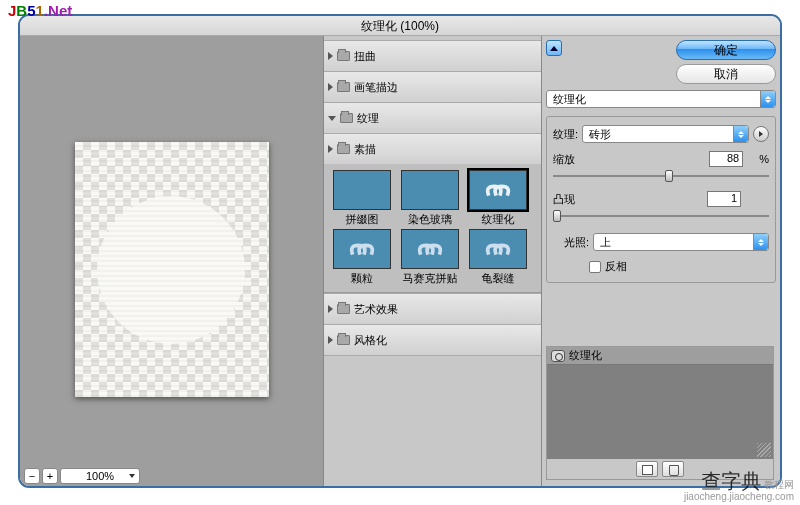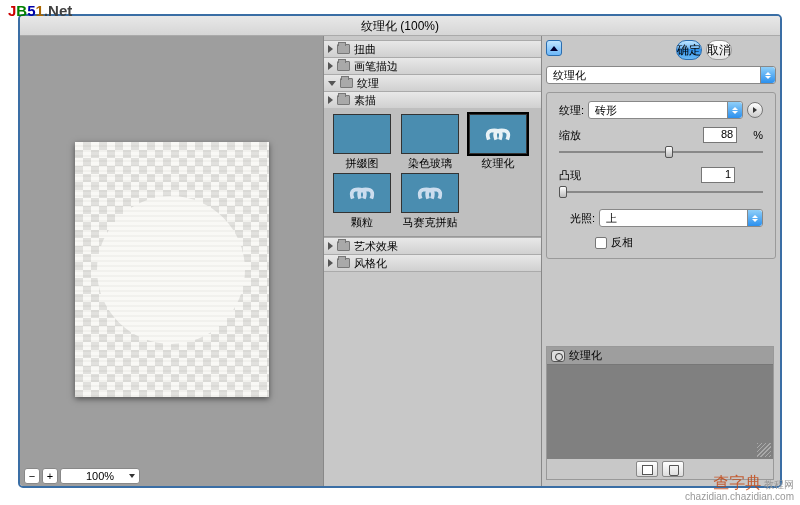--- a/index.html
+++ b/index.html
@@ -9,29 +9,29 @@
     font-family: "Lucida Grande", Arial, sans-serif;
     font-size: 11px;
     color: #000;
     position: relative;
   }
   .watermark-top { position: absolute; top: 2px; left: 8px; font-size: 15px; font-weight: bold; z-index: 50; }
   .watermark-top .j { color: #c00; }
   .watermark-top .b { color: #008000; }
   .watermark-top .five { color: #00a; }
   .watermark-top .one { color: #a60; }
-  .watermark-top .net { color: #404040; }
+  .watermark-top .net { color: #a21caf; }
   .watermark-br { position: absolute; right: 6px; bottom: 2px; font-size: 10px; color: #999; text-align: right; line-height: 12px; }
-  .watermark-br .big { font-size: 16px; color: #c2410c; opacity: .8; }
+  .watermark-br .big { font-size: 20px; color: #000000; opacity: .8; }
   .frame {
     position: absolute;
     left: 18px; top: 14px;
     width: 764px; height: 474px;
     border: 2px solid #3a6ea5;
-    border-radius: 5px;
+    border-radius: 11px;
     background: #eceaea;
     overflow: hidden;
   }
   .titlebar {
     height: 20px;
     background: linear-gradient(#e8e8e8,#d6d6d6);
     border-bottom: 1px solid #aaa;
     text-align: center;
     line-height: 20px;
     font-size: 12px;
@@ -79,21 +79,21 @@
   }
   .zoom-select {
     width: 80px; height: 16px;
     background: #fff; border: 1px solid #888; border-radius: 3px;
     display: flex; align-items: center; justify-content: center;
     position: relative;
   }
   .zoom-select::after { content:""; position:absolute; right:4px; width:0;height:0;border-left:3px solid transparent;border-right:3px solid transparent;border-top:4px solid #333;}
   .middle-pane { width: 218px; background: #c8c8c8; border-right: 1px solid #888; padding: 4px 0;}
   .cat {
-    height: 18px; display: flex; align-items: center;
+    height: 32px; display: flex; align-items: center;
     background: linear-gradient(#e8e8e8,#d0d0d0);
     border: 1px solid #aaa; border-left: none; border-right: none;
     padding-left: 4px; cursor: pointer; margin-bottom: -1px;
   }
   .cat .tri { width: 0;height:0;margin-right:4px; }
   .cat .tri.right { border-top:4px solid transparent;border-bottom:4px solid transparent;border-left:5px solid #555; }
   .cat .tri.down { border-left:4px solid transparent;border-right:4px solid transparent;border-top:5px solid #555; }
   .cat .folder { width:13px;height:10px;background:#a9a9a9;border:1px solid #777;border-radius:1px;margin-right:4px; position:relative;}
   .cat .folder::before{content:"";position:absolute;top:-3px;left:0;width:6px;height:3px;background:#a9a9a9;border:1px solid #777;border-bottom:none;}
   .thumbs { background:#bfbfbf; padding: 6px 4px; display:flex; flex-wrap:wrap; gap: 2px 0; border-bottom:1px solid #999;}
@@ -117,22 +117,22 @@
   .pill-btn {
     height: 20px; border-radius: 10px;
     background: linear-gradient(#fff,#e5e5e5);
     border: 1px solid #9a9a9a;
     display:flex;align-items:center;justify-content:center;
     font-size:12px;cursor:pointer;
   }
   .top-actions { display:flex; gap:6px; margin-bottom:6px; align-items:flex-start;}
   .collapse-toggle { width:16px;height:16px;border:1px solid #2a6db0;border-radius:3px;background:linear-gradient(#bfe5ff,#6cb7f8);display:flex;align-items:center;justify-content:center;cursor:pointer;}
   .collapse-toggle::after{content:"";width:0;height:0;border-left:4px solid transparent;border-right:4px solid transparent;border-bottom:5px solid #003;}
-  .btn-col { display:flex; gap:4px; width: 100px; margin-left:auto;}
-  .panel { background:#c8c8c8; border:1px solid #9a9a9a; border-radius:3px; padding:8px 12px; margin-bottom:16px;}
+  .btn-col { display:flex; flex-direction:column; gap:4px; width: 100px; margin-left:auto;}
+  .panel { background:#c8c8c8; border:1px solid #9a9a9a; border-radius:3px; padding:8px 6px; margin-bottom:16px;}
   .select-row { display:flex; align-items:center; gap:4px; margin-bottom:8px;}
   .mac-select { height:18px; background:#fff; border:1px solid #888; border-radius:3px; position:relative; padding:0 18px 0 6px; display:flex; align-items:center; min-width: 70px; cursor:pointer;}
   .mac-select .caps { position:absolute; right:0; top:0; bottom:0; width:15px; background:linear-gradient(#8fcff9,#2b90ee); border-left:1px solid #888; border-radius:0 3px 3px 0; display:flex;flex-direction:column;align-items:center;justify-content:center;}
   .mac-select .caps::before{content:"";width:0;height:0;border-left:3px solid transparent;border-right:3px solid transparent;border-bottom:3px solid #fff;margin-bottom:1px;}
   .mac-select .caps::after{content:"";width:0;height:0;border-left:3px solid transparent;border-right:3px solid transparent;border-top:3px solid #fff;}
   .value-row { display:flex; align-items:center; gap:16px; margin-bottom:2px;}
   .num-input { width:34px; height:16px; background:#fff; border:1px solid #777; text-align:right; padding:0 3px;}
   .slider { position:relative; height:14px; }
   .slider .track { position:absolute; left:0; right:0; top:6px; height:2px; background:#888; }
   .slider .knob { position:absolute; top:1px; width:8px; height:12px; background:linear-gradient(#fff,#bbb); border:1px solid #555; border-radius:2px; cursor:pointer;}
@@ -227,20 +227,28 @@
             <div class="lbl">颗粒</div>
           </div>
         <div class="thumb">
             <div class="img th5">
               <div class="knot"><svg viewBox="0 0 40 28">
                   <path d="M10 20 Q6 10 16 10 Q26 10 22 20 M18 20 Q14 10 24 10 Q34 10 30 20" fill="none" stroke="#cde" stroke-width="4"></path>
                 </svg></div>
             </div>
             <div class="lbl">马赛克拼贴</div>
           </div>
+        <div class="thumb">
+            <div class="img th6">
+              <div class="knot"><svg viewBox="0 0 40 28">
+                  <path d="M10 20 Q6 10 16 10 Q26 10 22 20 M18 20 Q14 10 24 10 Q34 10 30 20" fill="none" stroke="#cde" stroke-width="4"></path>
+                </svg></div>
+            </div>
+            <div class="lbl">龟裂缝</div>
+          </div>
       </div>
 
       <div class="cat">
           <span class="tri right"></span>
           <span class="folder"></span>
           <span>艺术效果</span>
         </div>
       <div class="cat">
           <span class="tri right"></span>
           <span class="folder"></span>
@@ -320,14 +328,14 @@
       </div>
     <div class="layer-foot">
       <div class="footbtn new"></div>
       <div class="footbtn trash"></div>
     </div>
   </div>
 </div>
 
 <div class="watermark-br">
   <span class="big">查字典</span> <span>教程网</span><br>
-  <span>chazidian.chazidian.com</span>
+  <span>jiaocheng.jiaocheng.com</span>
 </div>
 
 </body></html>

